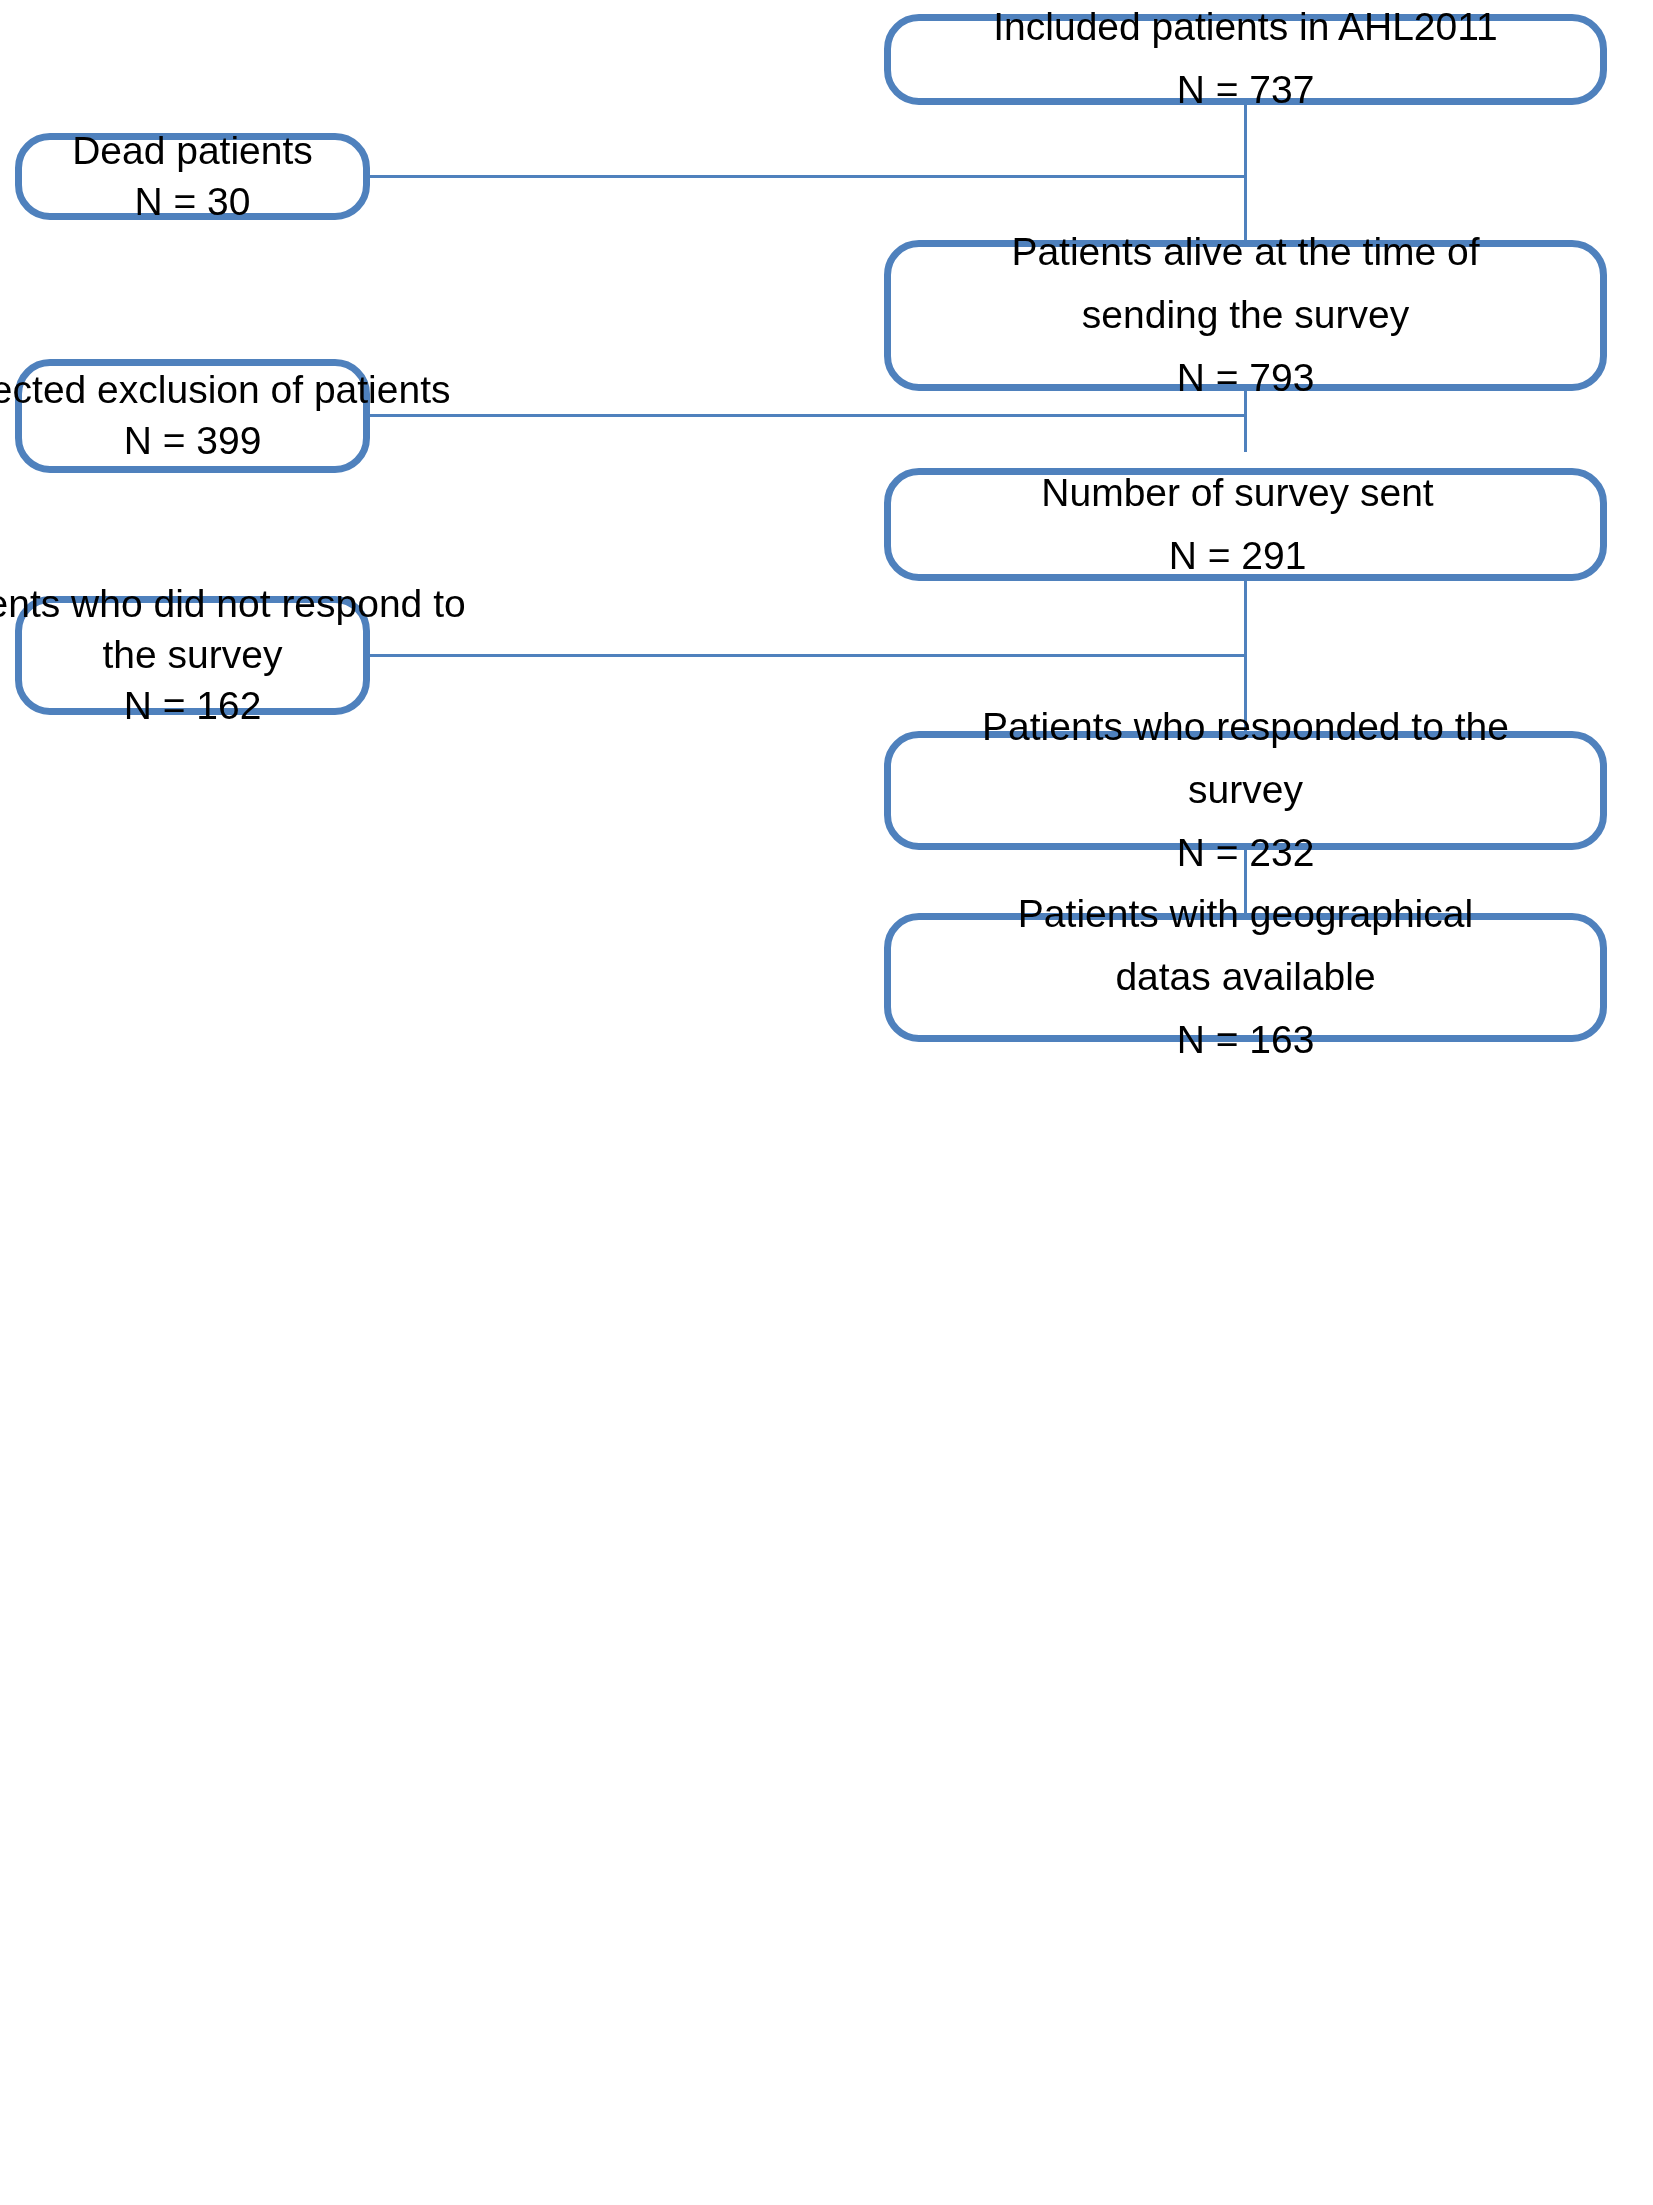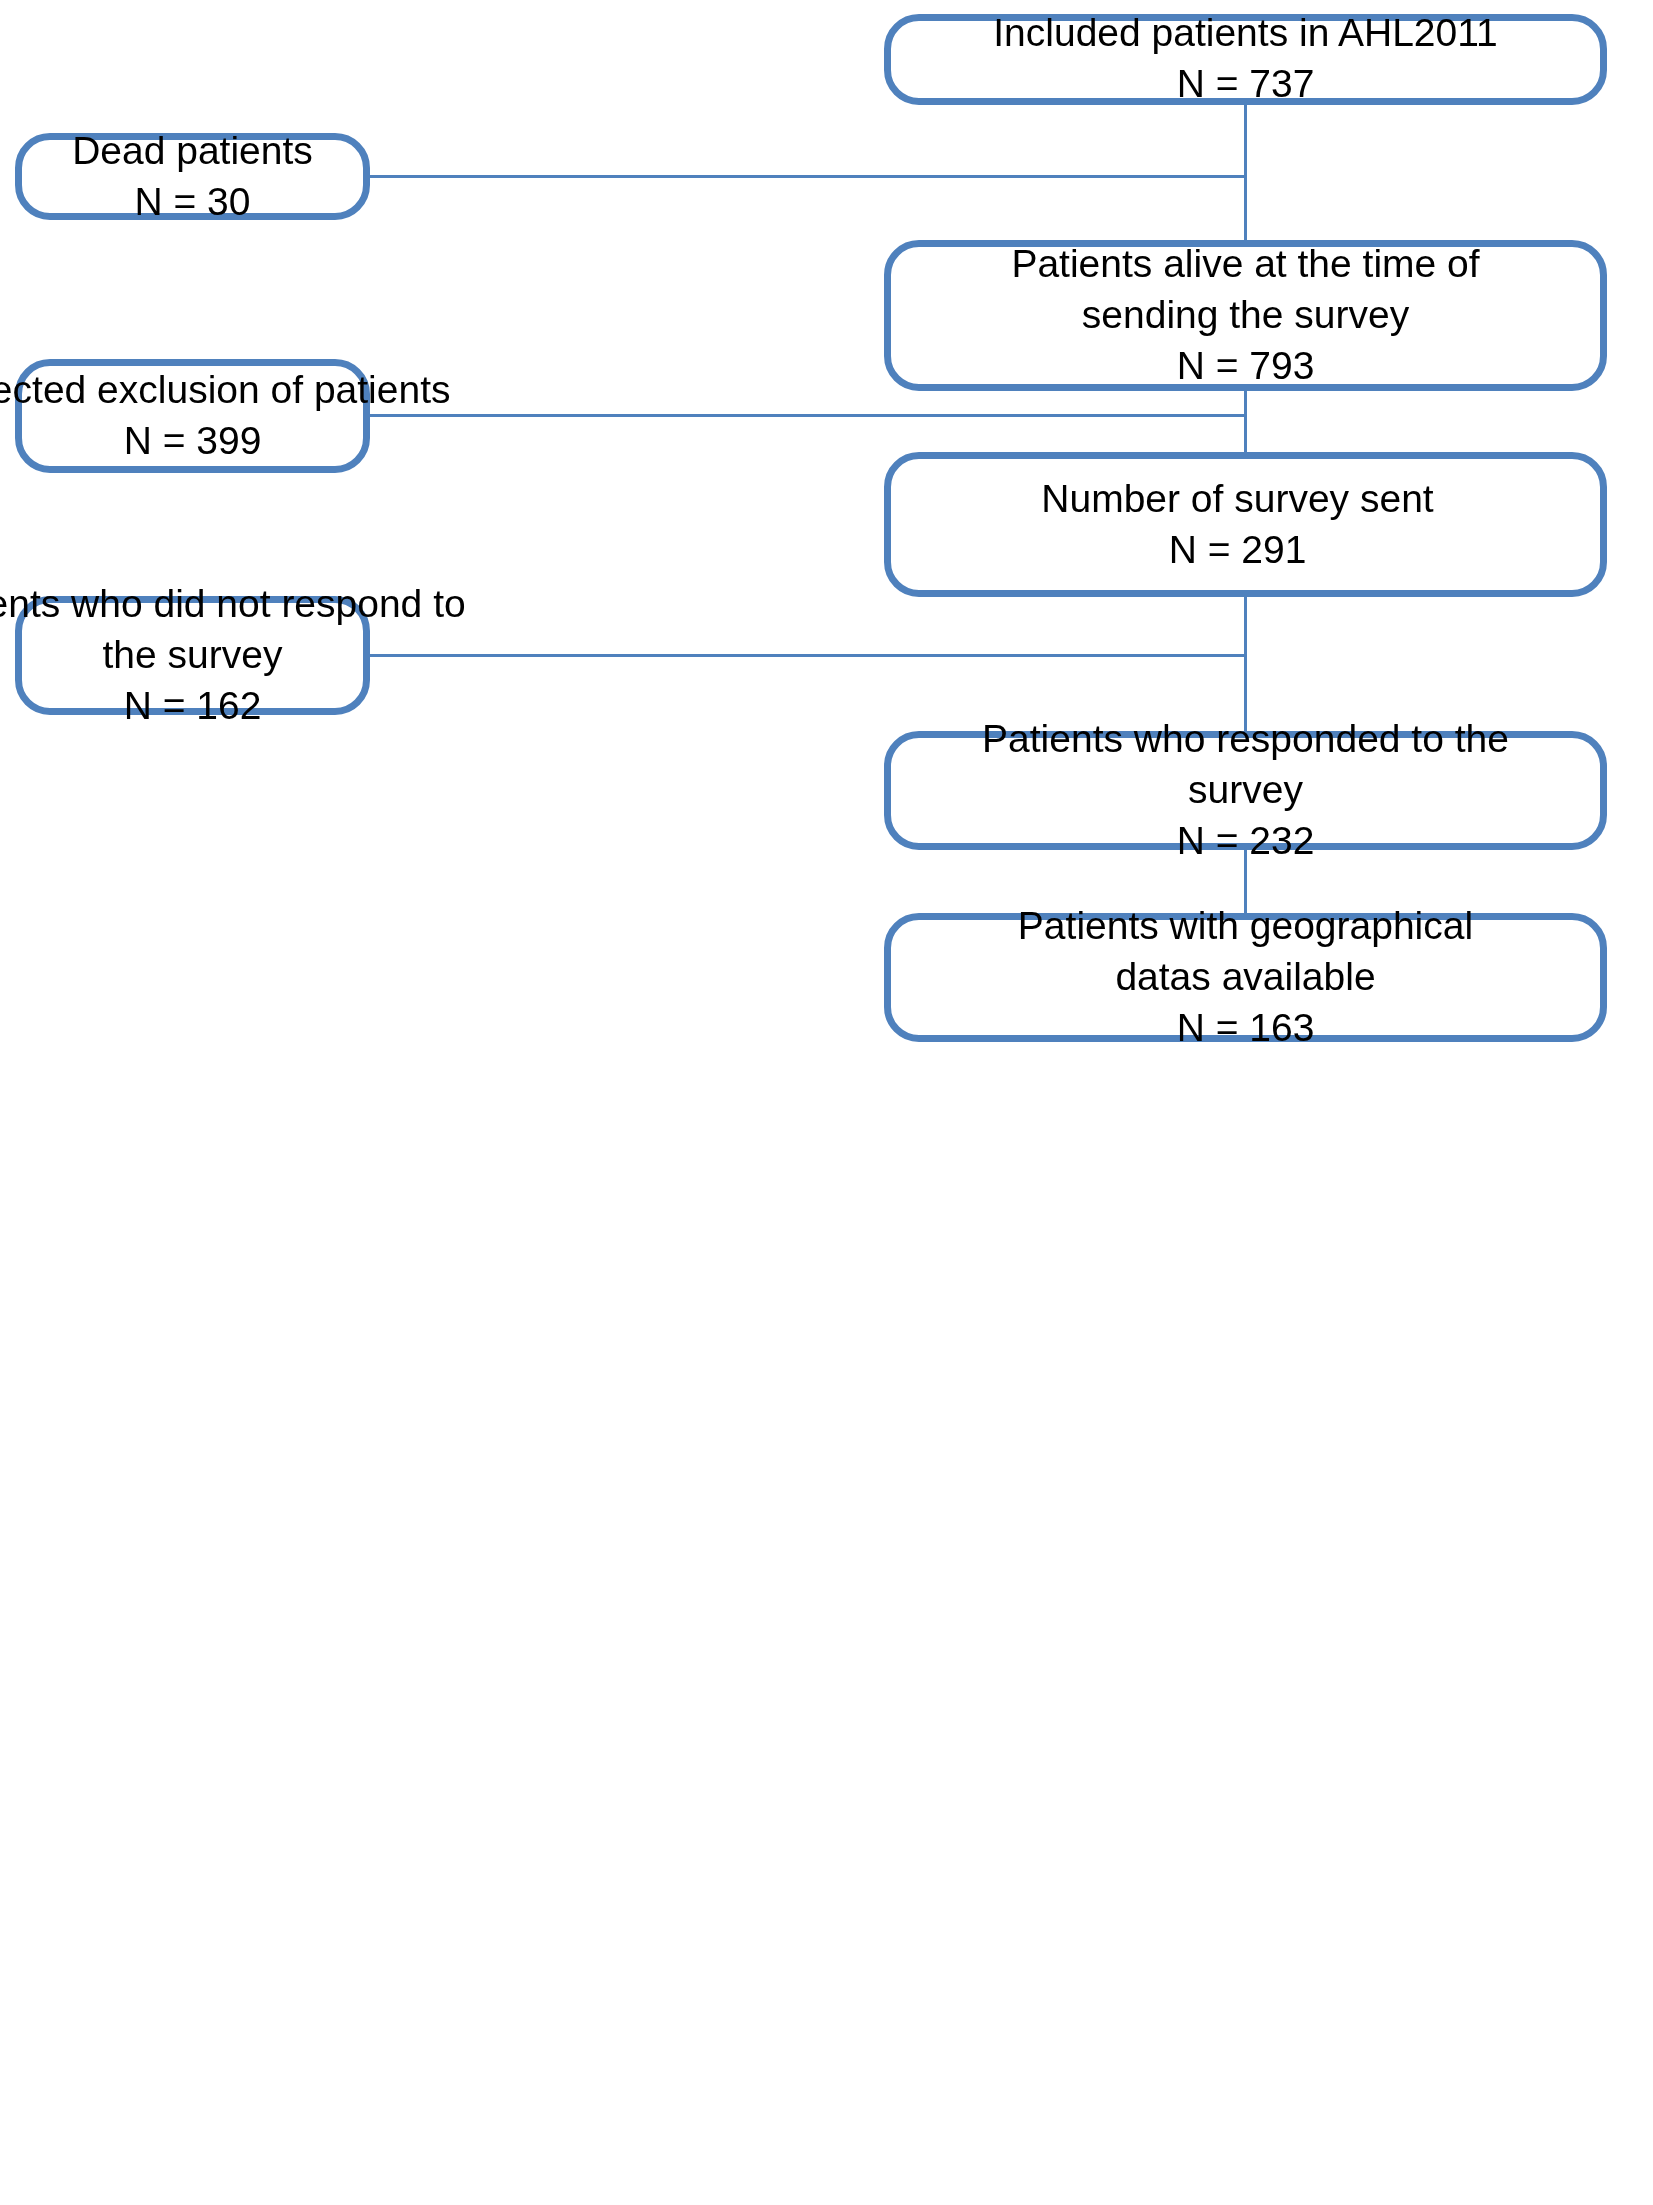--- a/index.html
+++ b/index.html
@@ -51,30 +51,30 @@
     font-size: 39px;
     line-height: 1.30;
     padding: 5.4px 23px;
   }
   .node .line {
     display: block;
     white-space: nowrap;
   }
 
   
-  .node.main  { left: 884px; width: 723px; }
+  .node.main  { left: 884px; width: 723px; gap: 12px; }
   
   .node.side  { left: 15px;  width: 355px;  }
 
   
   #node-included   { top: 13.5px;   height: 91px; }
   #node-dead       { top: 133px;  height: 87px; justify-content: center; }
   #node-alive      { top: 240px;  height: 151px; }
   #node-excluded   { top: 359px;  height: 114px; }
-  #node-sent       { top: 452px;  height: 145px; padding-left: 7px; }
+  #node-sent       { top: 468px;  height: 113px; padding-left: 7px; }
   #node-noresp     { top: 596px;  height: 119px; }
   #node-responded  { top: 731px; height: 119px; }
   #node-geo        { top: 913px; height: 129px; }
 </style>
 </head>
 <body>
 
 <div id="canvas">
 
   <div class="connector-layer">

